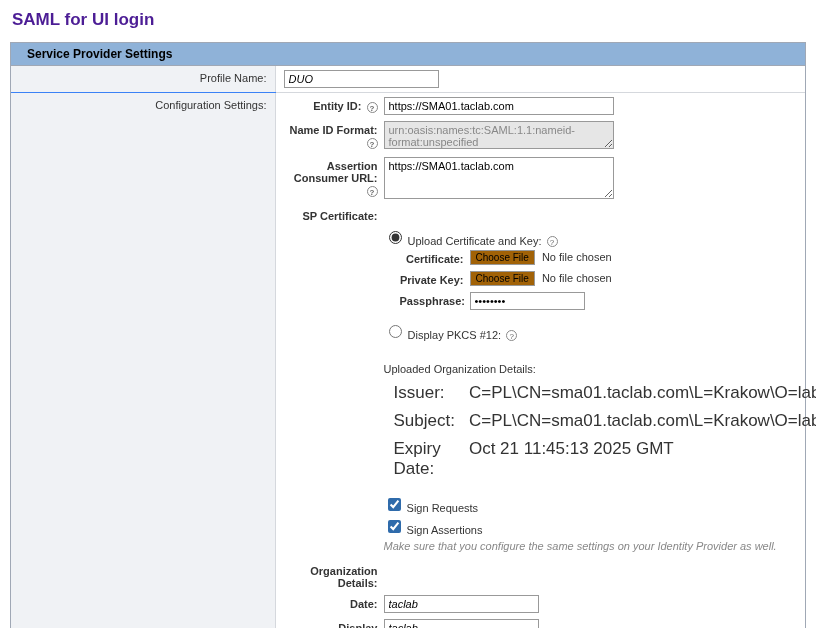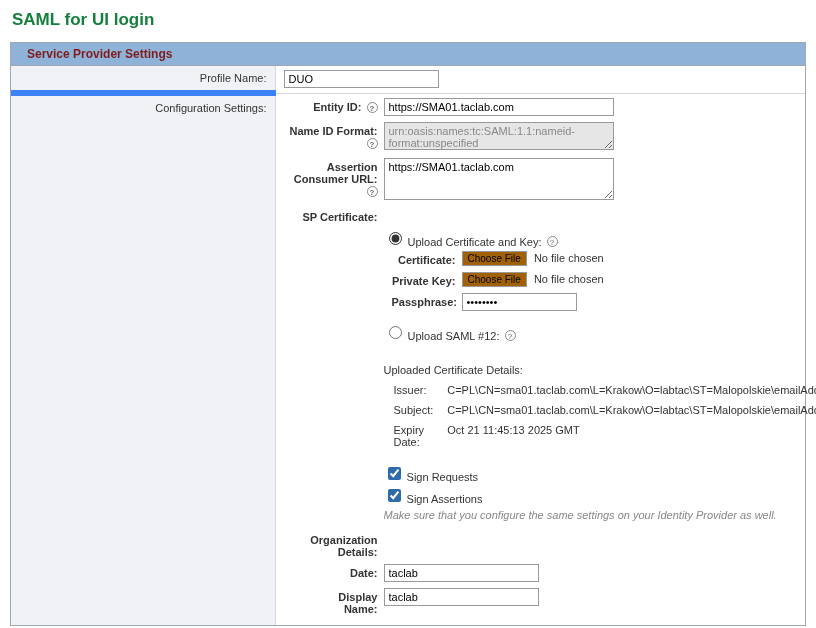--- a/index.html
+++ b/index.html
@@ -5,60 +5,60 @@
   * { box-sizing: border-box; }
   body {
     margin: 0;
     padding: 10px;
     font-family: Arial, Helvetica, sans-serif;
     font-size: 11px;
     color: #333;
     background: #fff;
   }
   h2.page-title {
-    color: #15803d;
+    color: #4c1d95;
     font-size: 17px;
     font-weight: bold;
     margin: 0 0 12px 0;
     padding-left: 2px;
   }
   .panel {
     border: 1px solid #a0a8b5;
     width: 796px;
   }
   .panel-header {
     background: #546a83;
     color: #fff;
     font-size: 12px;
     font-weight: bold;
     padding: 4px 8px;
   }
   .sub-header {
     background: #8fb2d8;
-    color: #7f1d1d;
+    color: #000000;
     font-size: 12px;
     font-weight: bold;
     padding: 4px 8px 4px 16px;
     border-bottom: 1px solid #a0a8b5;
   }
   table.layout {
     width: 100%;
     border-collapse: collapse;
     table-layout: fixed;
   }
   td.left-col {
     width: 264px;
     background: #f0f2f5;
     vertical-align: top;
     padding: 6px 8px 6px 8px;
     text-align: right;
     font-size: 11px;
     border-right: 1px solid #d5d8dd;
   }
-  td.left-col.first { border-bottom: 6px solid #3b82f6; }
+  td.left-col.first { border-bottom: 1px solid #3b82f6; }
   td.right-col {
     background: #fff;
     vertical-align: top;
     padding: 4px 8px;
     border-bottom: 1px solid #eee;
   }
   td.right-col.first { border-bottom: 1px solid #d5d8dd; }
   .inner-row {
     display: flex;
     align-items: flex-start;
@@ -75,21 +75,21 @@
   }
   .inner-field { flex: 1; }
   input[type=text], input[type=password] {
     border: 1px solid #999;
     font-size: 11px;
     padding: 2px 4px;
     background: #fff;
     font-family: inherit;
   }
   .wide-input { width: 230px; }
-  .med-input { width: 155px; }
+  .med-input { width: 155px; font-style: italic; }
   .short-input { width: 115px; }
   textarea {
     border: 1px solid #999;
     font-size: 11px;
     padding: 2px 4px;
     font-family: inherit;
   }
   textarea.ro {
     background: #e6e6e6;
     color: #888;
@@ -128,21 +128,21 @@
   }
   .section-right {
     margin-left: 100px;
   }
   .details-table {
     margin-left: 0px;
   }
   .details-table td {
     vertical-align: top;
     padding: 2px 4px 4px 8px;
-    font-size: 11px;
+    font-size: 17px;
   }
   .details-table td.dlabel { width: 52px; }
   .note {
     color: #888;
     font-style: italic;
     margin: 4px 0 0 0;
     font-size: 11px;
   }
   .cb-row { margin: 3px 0; font-size: 11px; }
   input[type=checkbox] { accent-color: #2f6bab; }
@@ -208,21 +208,21 @@
           <div class="inner-field"></div>
         </div>
 
         <div class="section-right">
           <div class="cb-row">
             <input type="radio" name="certmode" checked="" style="">
             <span class="lbl-inline">Upload Certificate and Key:</span>
             <span class="help-icon">?</span>
           </div>
 
-          <div style="margin-left:8px;">
+          <div style="margin-left:16px;">
             <div class="inner-row">
               <div class="inner-label" style="width:70px;">Certificate:</div>
               <div class="inner-field">
                 <button class="file-btn">Choose File</button>
                 <span class="file-text">No file chosen</span>
               </div>
             </div>
             <div class="inner-row">
               <div class="inner-label" style="width:70px;">Private Key:</div>
               <div class="inner-field">
@@ -233,25 +233,25 @@
             <div class="inner-row">
               <div class="inner-label" style="width:70px;">Passphrase:</div>
               <div class="inner-field">
                 <input type="password" class="short-input" value="••••••••" style="">
               </div>
             </div>
           </div>
 
           <div class="cb-row" style="margin-top:12px;">
             <input type="radio" name="certmode" style="">
-            <span class="lbl-inline">Upload SAML #12:</span>
-            <span class="help-icon">?</span>
-          </div>
-
-          <div style="margin-top:22px;">Uploaded Certificate Details:</div>
+            <span class="lbl-inline">Display PKCS #12:</span>
+            <span class="help-icon">?</span>
+          </div>
+
+          <div style="margin-top:22px;">Uploaded Organization Details:</div>
           <table class="details-table" style="margin-top:4px;">
             <tbody>
                   <tr>
               <td class="dlabel">Issuer:</td>
               <td>C=PL\CN=sma01.taclab.com\L=Krakow\O=labtac\ST=Malopolskie\emailAddress=admin@taclab.com\OU=labtac</td>
             </tr>
             <tr>
               <td class="dlabel">Subject:</td>
               <td>C=PL\CN=sma01.taclab.com\L=Krakow\O=labtac\ST=Malopolskie\emailAddress=admin@taclab.com\OU=labtac</td>
             </tr>

